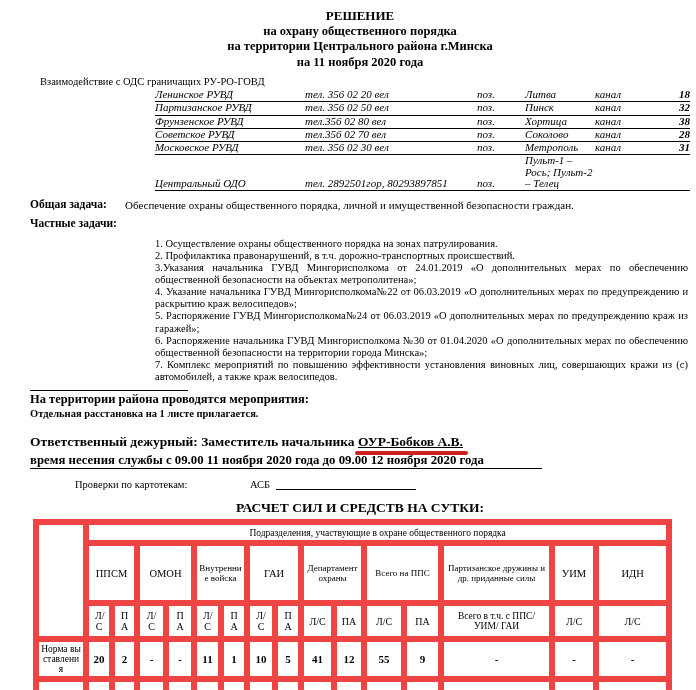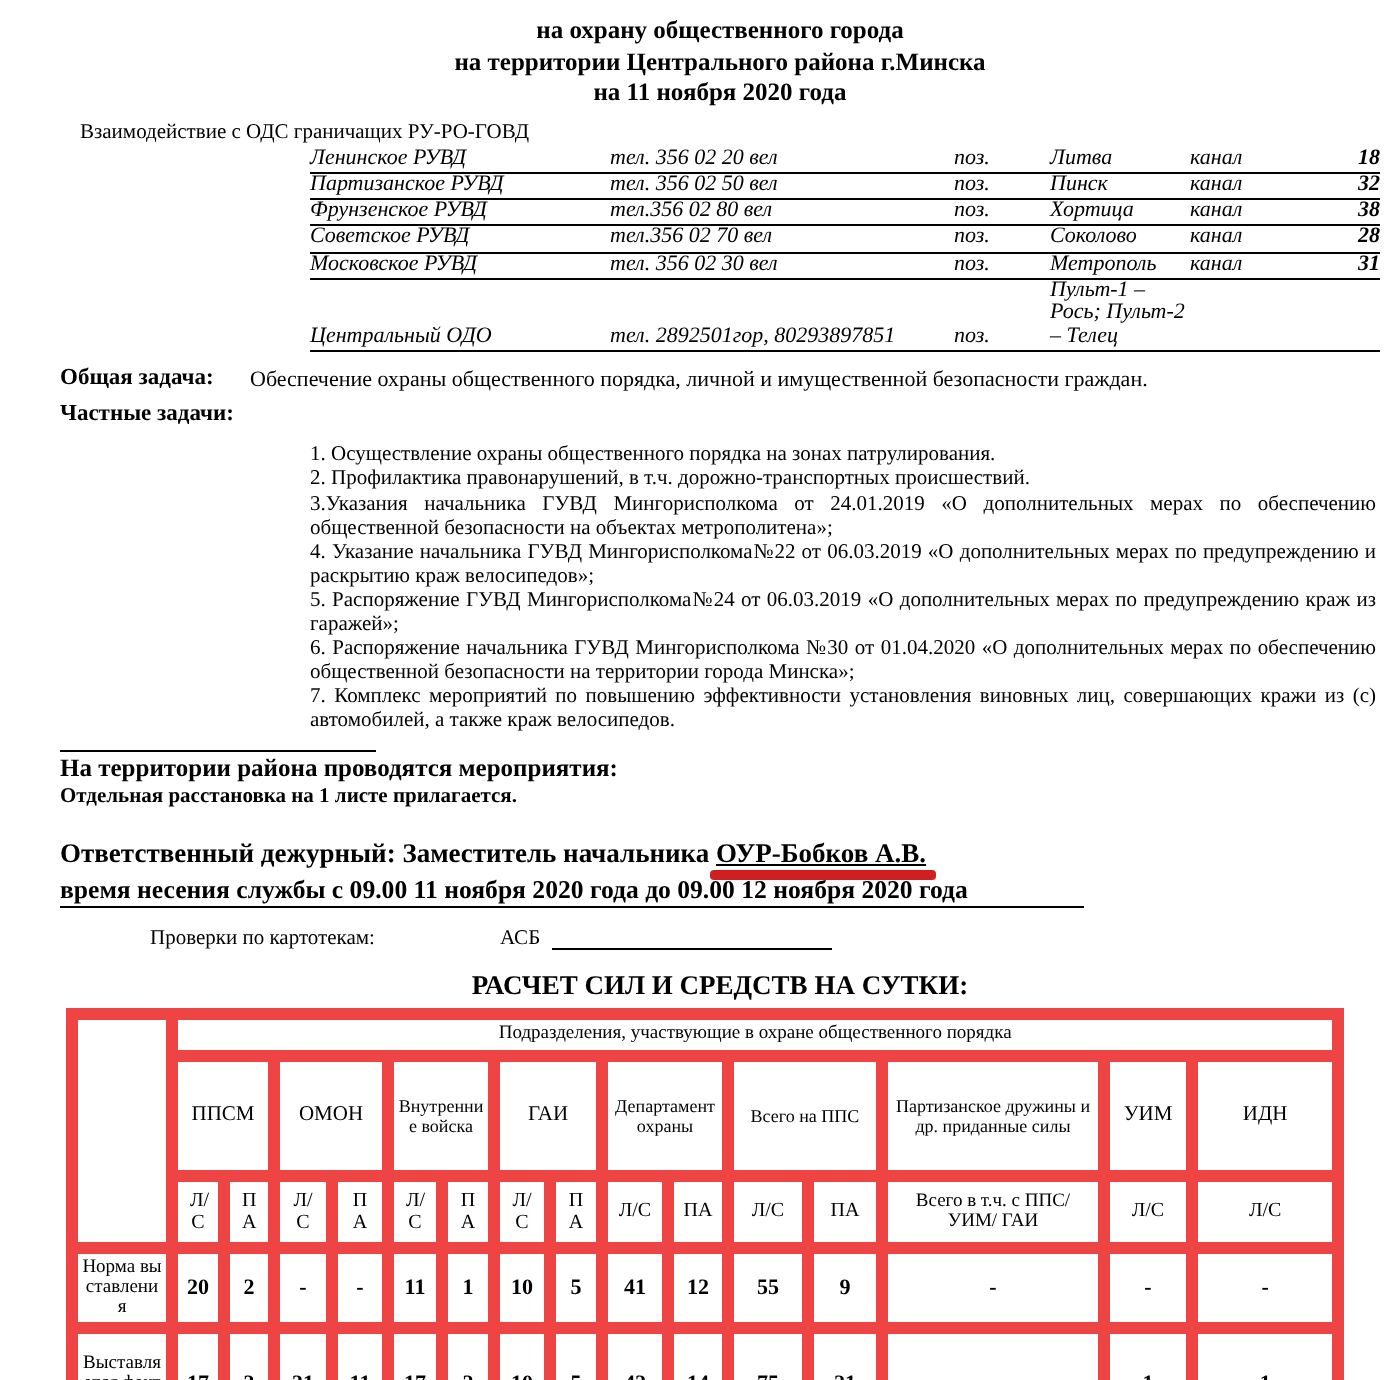--- a/index.html
+++ b/index.html
@@ -67,21 +67,22 @@
   .val{font-weight:bold;font-size:11px;}
   tr.data1{height:40px;}
   tr.data2{height:56px;}
 </style>
 </head>
 <body>
 
 <div class="page">
 
   <div class="title-block">
-    <div>на охрану общественного города</div>
+    <div class="t1">РЕШЕНИЕ</div>
+    <div>на охрану общественного порядка</div>
     <div>на территории Центрального района г.Минска</div>
     <div>на 11 ноября 2020 года</div>
   </div>
 
   <div class="interaction-note">Взаимодействие с ОДС граничащих РУ-РО-ГОВД</div>
 
   <div class="districts">
     <div class="district-row">
       <span class="d-name">Ленинское РУВД</span>
       <span class="d-tel">тел. 356 02 20 вел</span>

